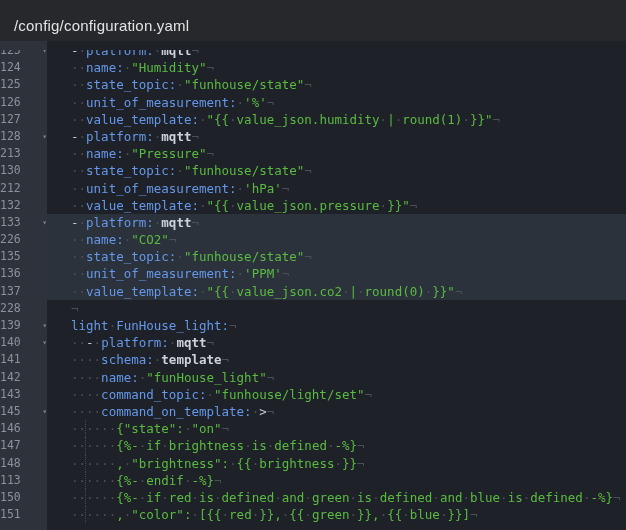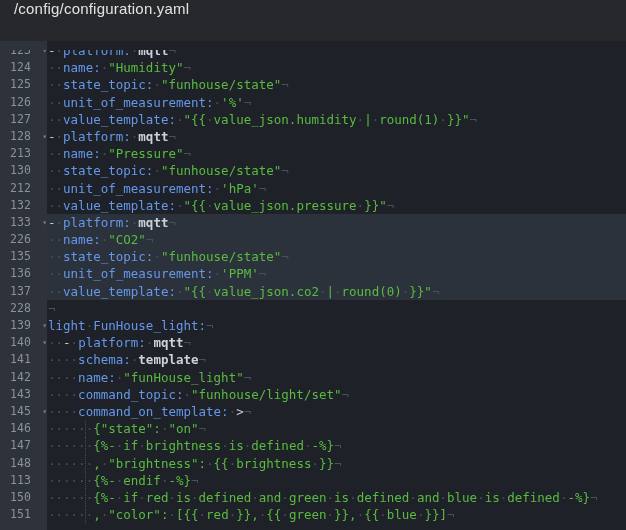--- a/index.html
+++ b/index.html
@@ -2,40 +2,40 @@
 <html style="--c-bg: #1e2127; --c-gutter: #2d323b; --c-sel: #2c323c; --c-lineno: #8b919d; --c-key: #6598ea; --c-str: #5abb41; --c-val: #ccd2da; --c-pl: #c3c8d0; --c-ws: #4a4f58;"><head>
 <meta charset="utf-8">
 <style>
   html,body{margin:0;padding:0;background:#16181c;}
   body{width:626px;height:530px;overflow:hidden;position:relative;
        font-family:"DejaVu Sans Mono",monospace;}
 
   
   .header{position:absolute;top:0;left:0;width:626px;height:54px;
           background:#26282c;border-bottom:4px solid #22c55e;
-          display:flex;box-sizing:border-box;padding:0 14px;}
+          display:flex;align-items:center;box-sizing:border-box;padding:0 14px;}
   .header-title{color:#e3e3e3;font-family:"Liberation Sans",sans-serif;
                 font-size:15px;letter-spacing:.2px;}
 
   
   .editor{position:absolute;top:41px;left:0;width:626px;height:489px;
           background:var(--c-bg,#1e2127);}
   .gutter-bg{position:absolute;top:0;left:0;width:47px;height:100%;
              background:var(--c-gutter,#2d323b);}
   .clip{position:absolute;top:9px;left:0;right:0;bottom:0;overflow:hidden;}
   .rows{margin-top:-8px;}
 
   .row{display:flex;height:17.2px;line-height:17.2px;font-size:12.5px;
        white-space:pre;}
-  .gcell{flex:0 0 47px;position:relative;text-align:center;
+  .gcell{flex:0 0 47px;position:relative;text-align:left;
          padding-right:6px;box-sizing:border-box;
          color:var(--c-lineno,#8b919d);font-size:11.5px;}
   .fold{position:absolute;right:0px;top:1px;font-size:8px;
         color:#7b818c;line-height:15px;}
-  .ccell{flex:1 1 auto;position:relative;padding-left:1px;}
+  .ccell{flex:1 1 auto;position:relative;padding-left:24px;}
   .row.sel .ccell{background:var(--c-sel,#2c323c);}
   .ccell.guide::before{content:"";position:absolute;left:38px;top:0;bottom:0;
         border-left:1px dotted #434955;}
 
   .tk-key{color:var(--c-key,#6598ea);}
   .tk-str{color:var(--c-str,#5abb41);}
   .tk-val{color:var(--c-val,#ccd2da);font-weight:bold;}
   .tk-pl {color:var(--c-pl,#c3c8d0);}
   .tk-ws,.tk-eol{color:var(--c-ws,#4a4f58);}
 </style>

